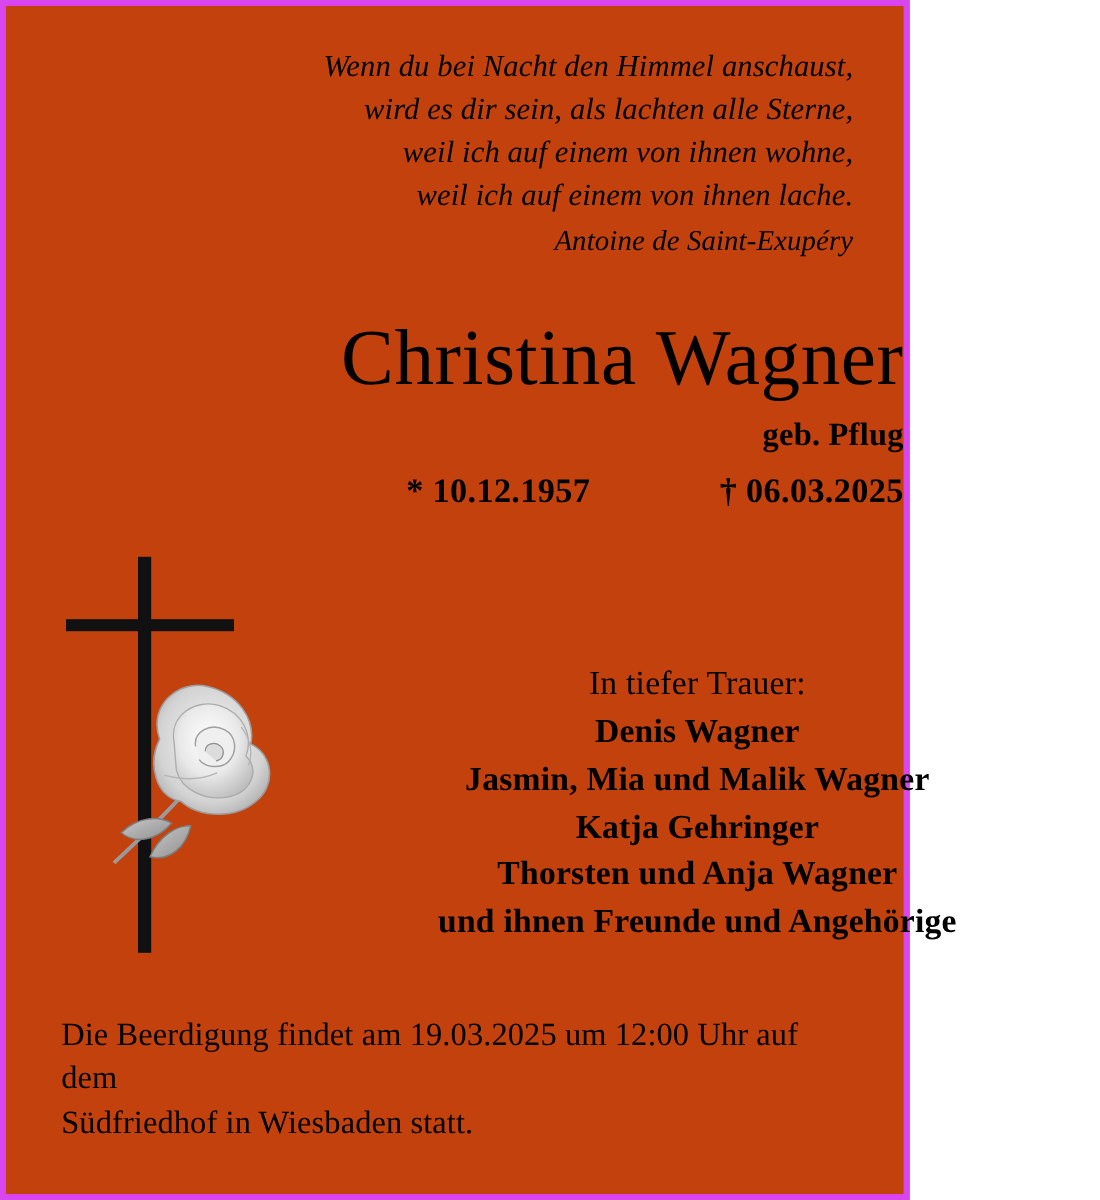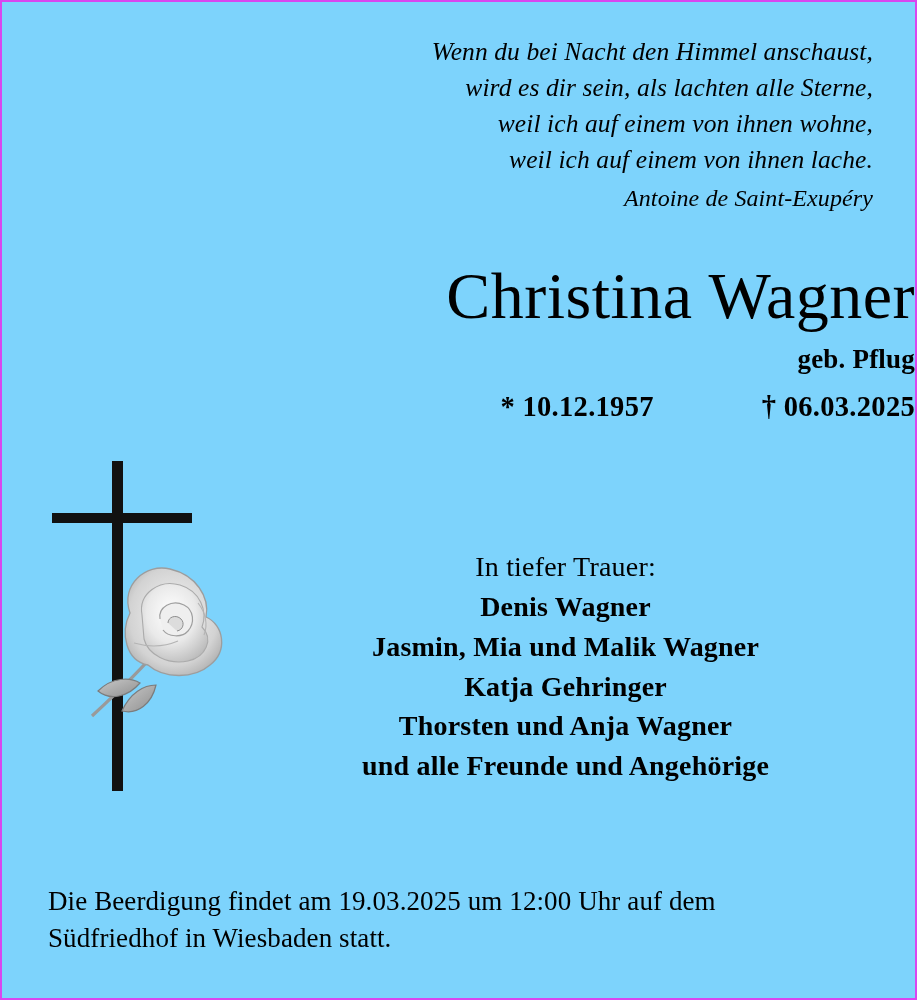--- a/index.html
+++ b/index.html
@@ -9,24 +9,24 @@
   }
   body {
     width: 917px;
     height: 1000px;
     font-family: "Liberation Serif", serif;
     color: #000000;
     overflow: hidden;
   }
   .notice {
     box-sizing: border-box;
-    width: 917px;
+    width: 758px;
     height: 1000px;
-    border: 2px solid #d946ef;
-    background: #7dd3fc;
+    border: 5px solid #d946ef;
+    background: #c2410c;
     position: relative;
     padding: 0;
   }
   
   .poem {
     text-align: right;
     padding: 32px 42px 0 0;
     font-style: italic;
     font-size: 25.5px;
     line-height: 1.41;
@@ -198,21 +198,21 @@
         <path d="M134 52 C142 62 144 74 140 84" stroke="#b4b4b4" stroke-width="1.1" fill="none"></path>
       </svg>
     </div>
 
     <div class="mourners">
       <div class="mourn-intro">In tiefer Trauer:</div>
       <div class="mourn-name">Denis Wagner</div>
       <div class="mourn-name">Jasmin, Mia und Malik Wagner</div>
       <div class="mourn-name">Katja Gehringer</div>
       <div class="mourn-name">Thorsten und Anja Wagner</div>
-      <div class="mourn-name">und alle Freunde und Angehörige</div>
+      <div class="mourn-name">und ihnen Freunde und Angehörige</div>
     </div>
   </div>
 
   <div class="footer">
     <span class="footer-line">Die Beerdigung findet am 19.03.2025 um 12:00 Uhr auf dem</span>
     <span class="footer-line">Südfriedhof in Wiesbaden statt.</span>
   </div>
 
 </div>
 

